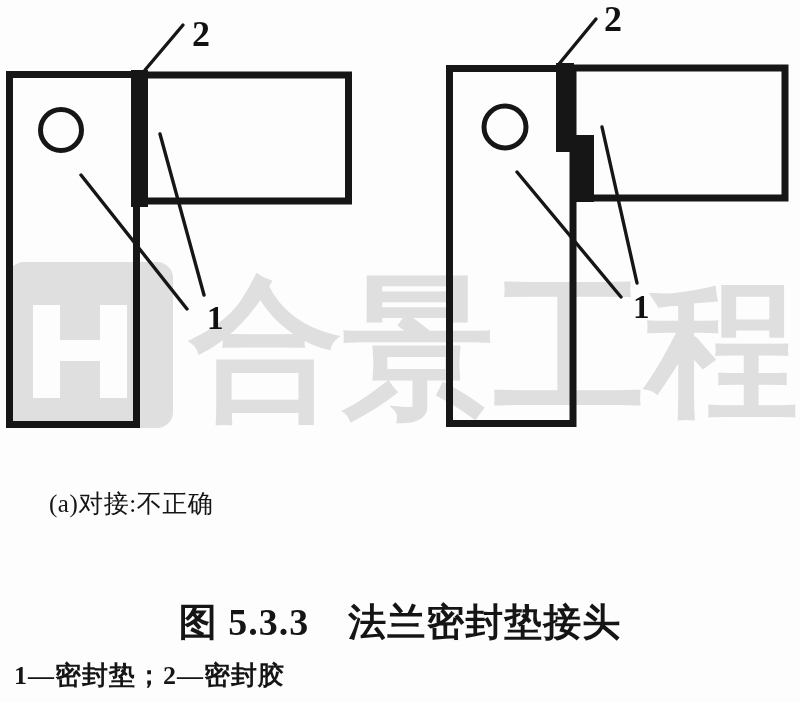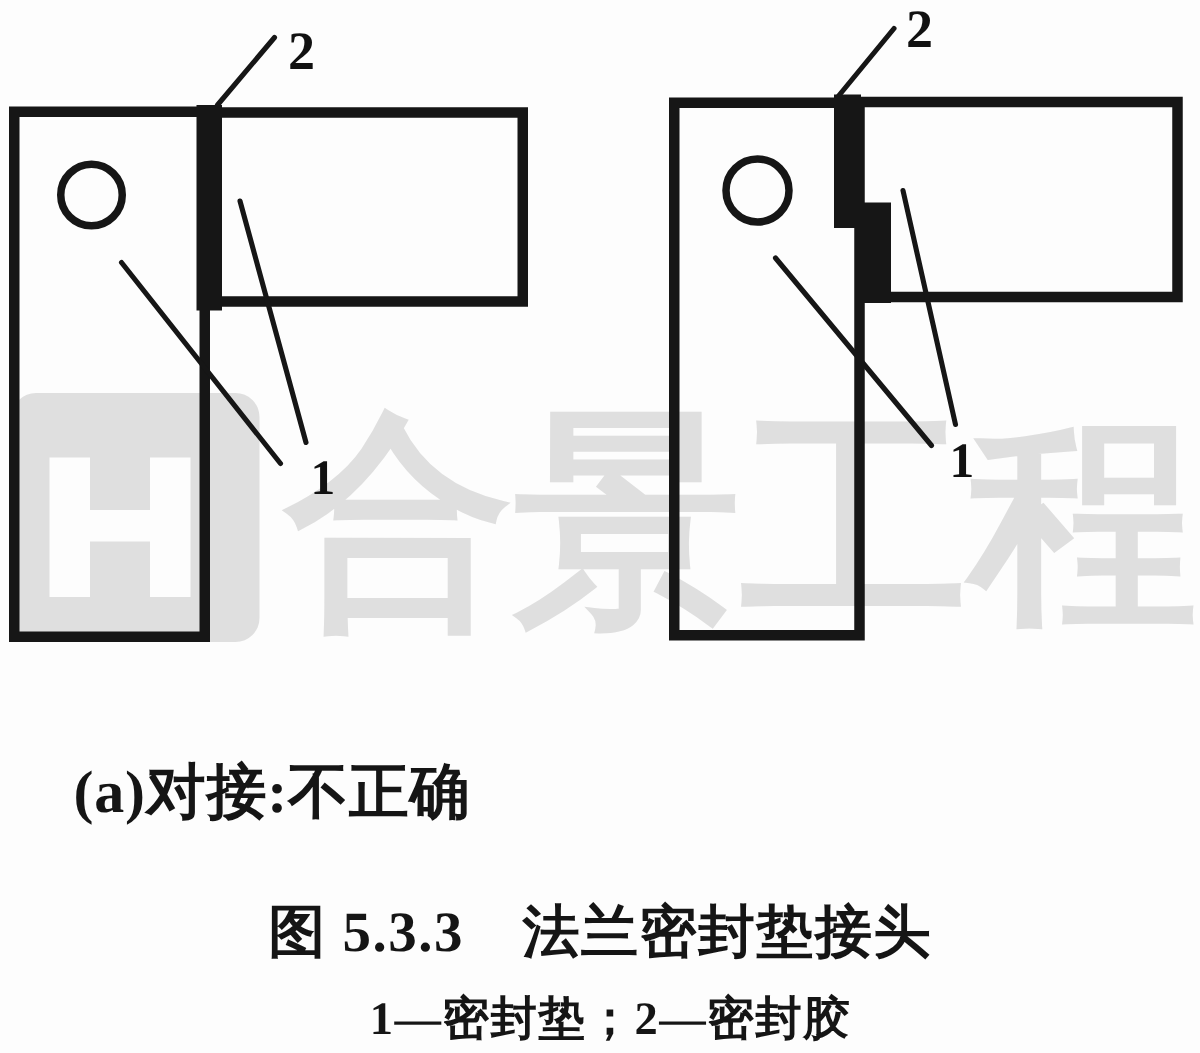--- a/index.html
+++ b/index.html
@@ -36,35 +36,35 @@
   .inkfill{ fill:#161616; stroke:none; }
   .callout {
     fill:#111; font-family:"Liberation Serif", serif;
     font-weight:bold;
   }
   .co-2 { font-size:36px; }
   .co-1 { font-size:33px; }
 
   
   .panel-label {
-    position:absolute; top:505px;
-    font-size:40px; font-weight:bold; line-height:1.15;
+    position:absolute; top:490px;
+    font-size:25px; font-weight:normal; line-height:1.15;
     letter-spacing:0.5px; white-space:nowrap;
   }
   .panel-label.a { left:49px; }
   .panel-label.b { left:512px; }
   .caption {
     position:absolute; top:601px; left:0; width:800px;
     text-align:center; font-size:38px; font-weight:bold;
     letter-spacing:1px; line-height:1.15; white-space:nowrap;
   }
   .legend {
     position:absolute; top:661px; left:0; width:800px;
-    text-align:center; text-indent:14px;
-    font-size:31px; font-weight:bold; letter-spacing:1px;
+    text-indent:14px;
+    font-size:26px; font-weight:bold; letter-spacing:1px;
     line-height:1.15; white-space:nowrap;
   }
 </style>
 </head>
 <body>
 
 <div class="page">
 
   <div class="wm-layer">
     <div class="wm-logo">

